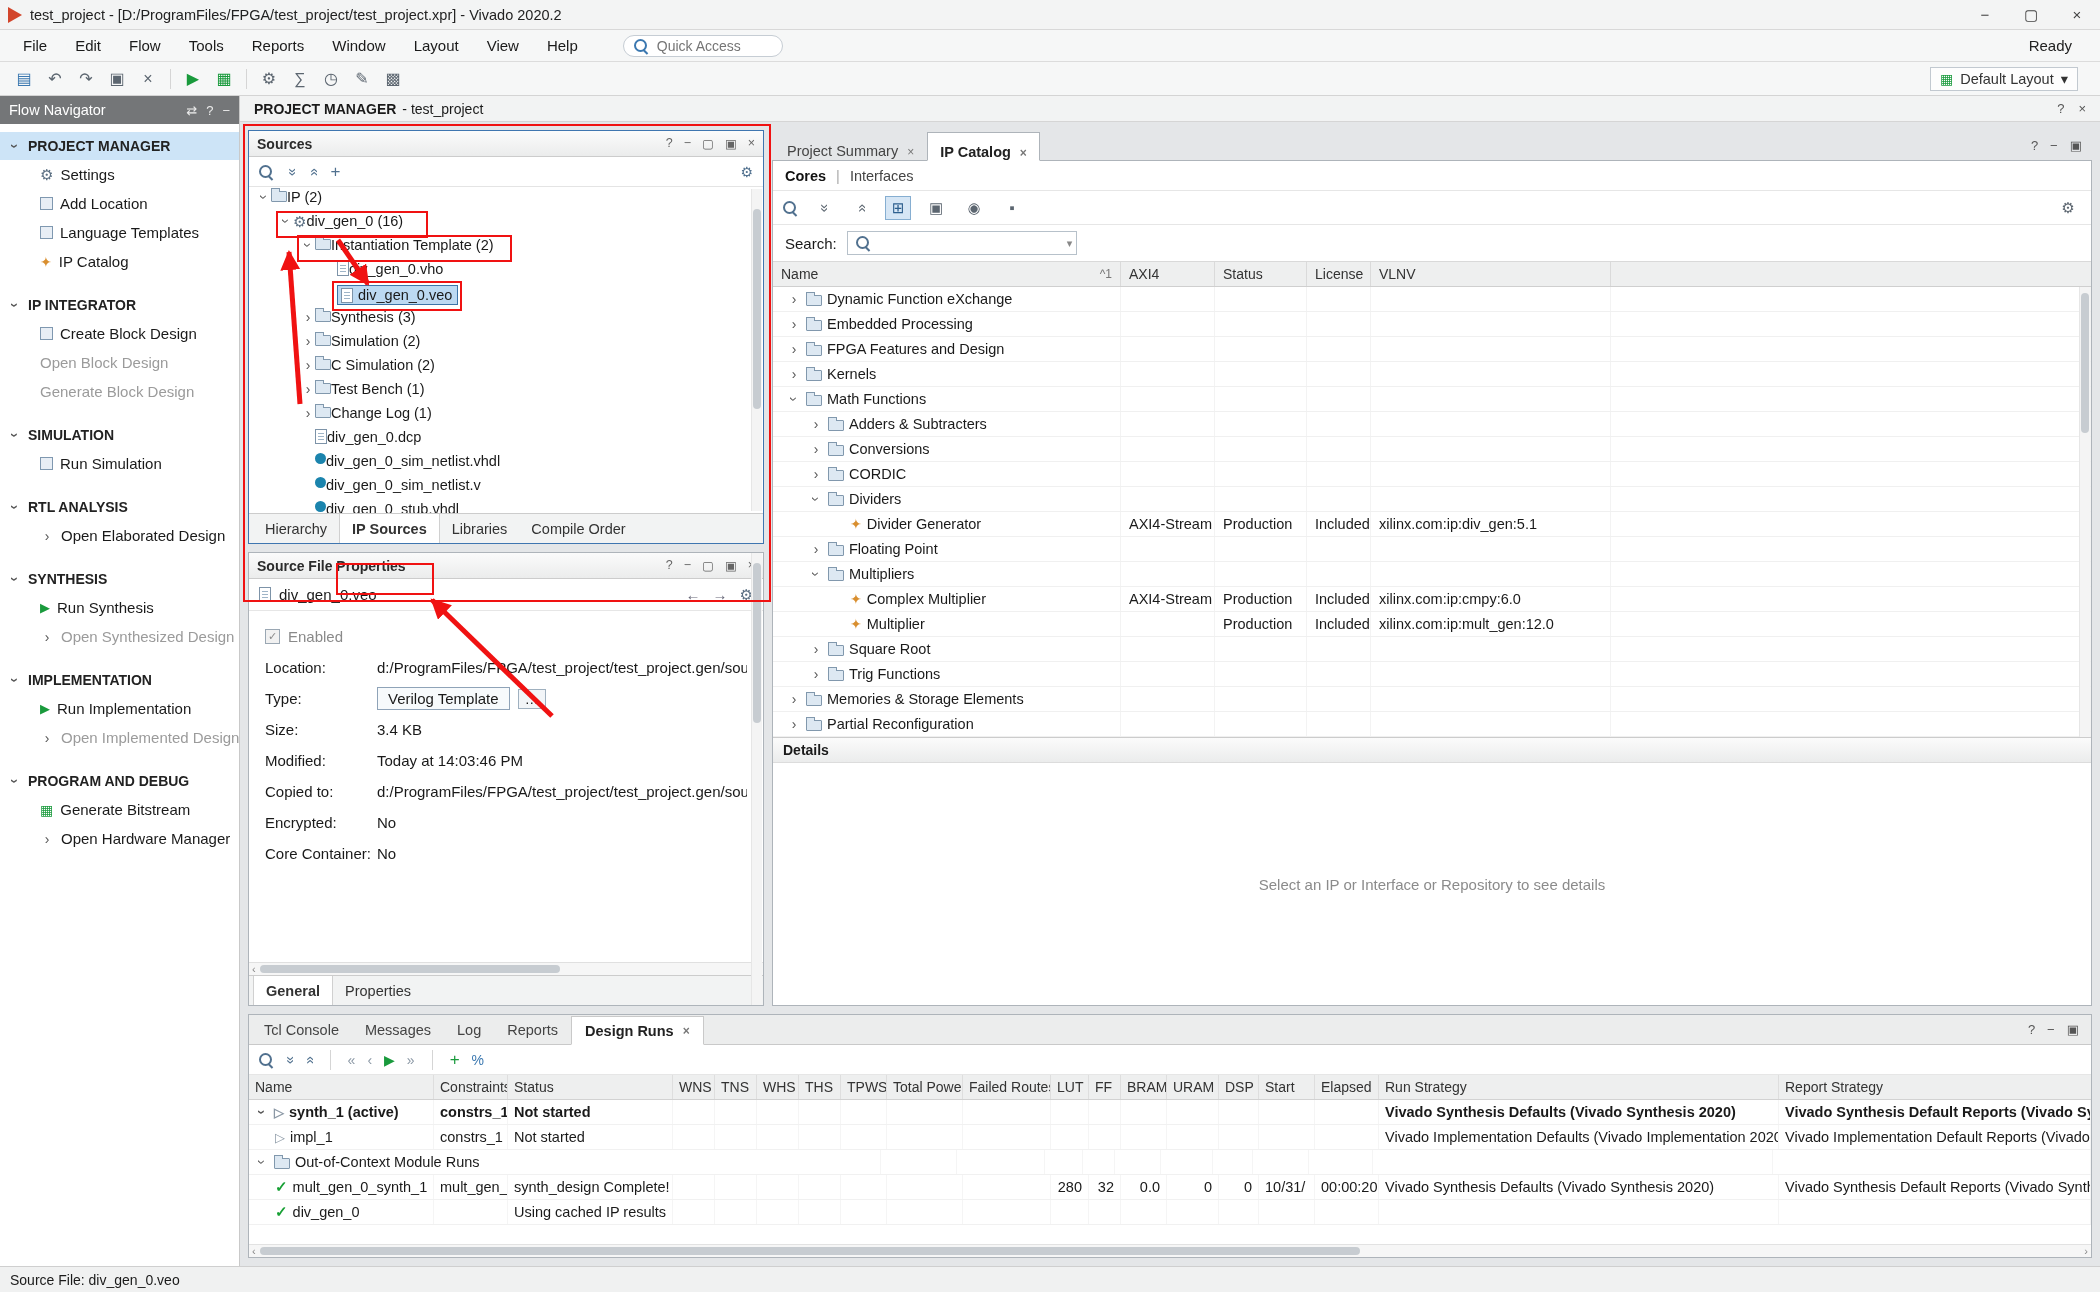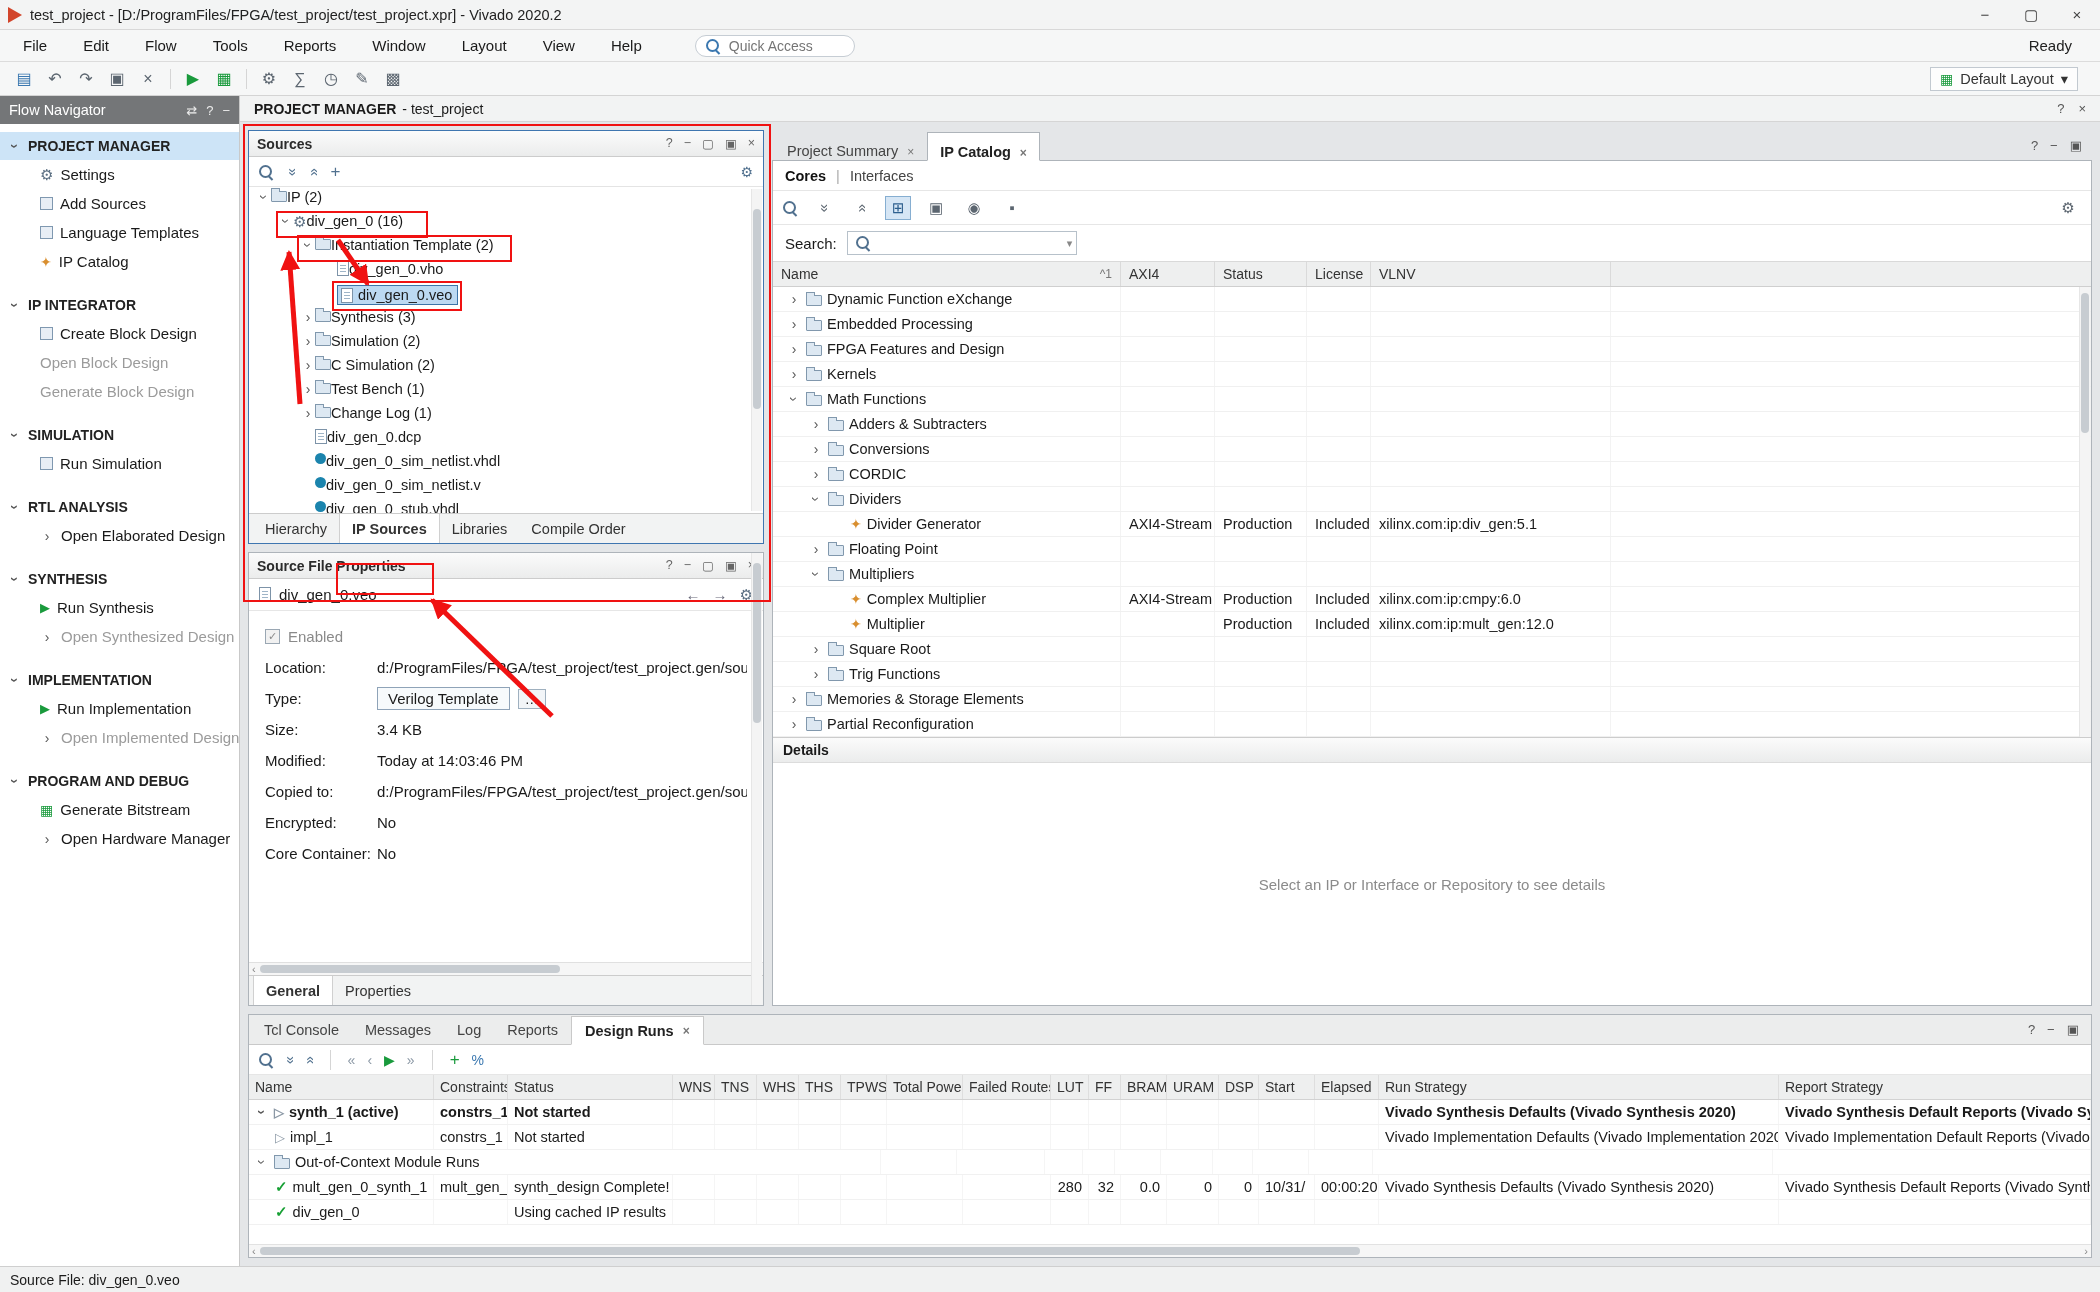--- a/index.html
+++ b/index.html
@@ -7,21 +7,21 @@
   .window{position:relative;width:2100px;height:1292px;background:#ebebeb;font-family:"Liberation Sans",sans-serif;font-size:15px;color:#1a1a1a;overflow:hidden}
 
   
   .titlebar{height:30px;display:flex;align-items:center;background:#f3f4f4;border-bottom:1px solid #d8d8d8;padding-left:8px;gap:8px}
   .app-logo{width:0;height:0;border-top:8px solid transparent;border-bottom:8px solid transparent;border-left:14px solid #d2452b}
   .tb-title{font-size:14.5px;color:#222;white-space:nowrap}
   .tb-btns{margin-left:auto;display:flex;height:100%}
   .tb-btn{width:46px;display:flex;align-items:center;justify-content:center;color:#444;font-size:15px}
 
   
-  .menubar{height:32px;display:flex;align-items:center;background:#f6f7f7;border-bottom:1px solid #dcdcdc;padding:0 14px;gap:18px}
+  .menubar{height:32px;display:flex;align-items:center;background:#f6f7f7;border-bottom:1px solid #dcdcdc;padding:0 14px;gap:10px}
   .menu-item{padding:4px 9px;font-size:15px}
   .qa-box{margin-left:26px;display:flex;align-items:center;gap:7px;border:1px solid #c6cdd4;border-radius:11px;background:#fff;padding:2px 10px;width:160px;height:22px}
   .qa-input{border:none;outline:none;width:112px;font-size:14px;font-family:inherit;background:transparent;color:#333}
   .ready{margin-left:auto;font-size:15px;color:#222;padding-right:14px}
 
   
   .toolbar{height:34px;display:flex;align-items:center;background:#f6f7f7;border-bottom:1px solid #d4d4d4;padding:0 10px;gap:3px}
   .ti{width:28px;height:26px;display:flex;align-items:center;justify-content:center;font-size:16px;color:#5c6670}
   .ti.blue{color:#3b78b0}.ti.green{color:#199a3c}
   .tsep{width:1px;height:20px;background:#d5d5d5;margin:0 5px}
@@ -238,21 +238,21 @@
           <div class="fn-sec-h sel">
             <span class="chev down">›</span>
             <span>PROJECT MANAGER</span>
           </div>
           <div class="fn-item">
             <span class="g-gear">⚙</span>
             <span>Settings</span>
           </div>
           <div class="fn-item">
             <span class="icon-sq"></span>
-            <span>Add Sources</span>
+            <span>Add Location</span>
           </div>
           <div class="fn-item">
             <span class="icon-sq"></span>
             <span>Language Templates</span>
           </div>
           <div class="fn-item">
             <span class="g-ip">✦</span>
             <span>IP Catalog</span>
           </div>
         </div>

